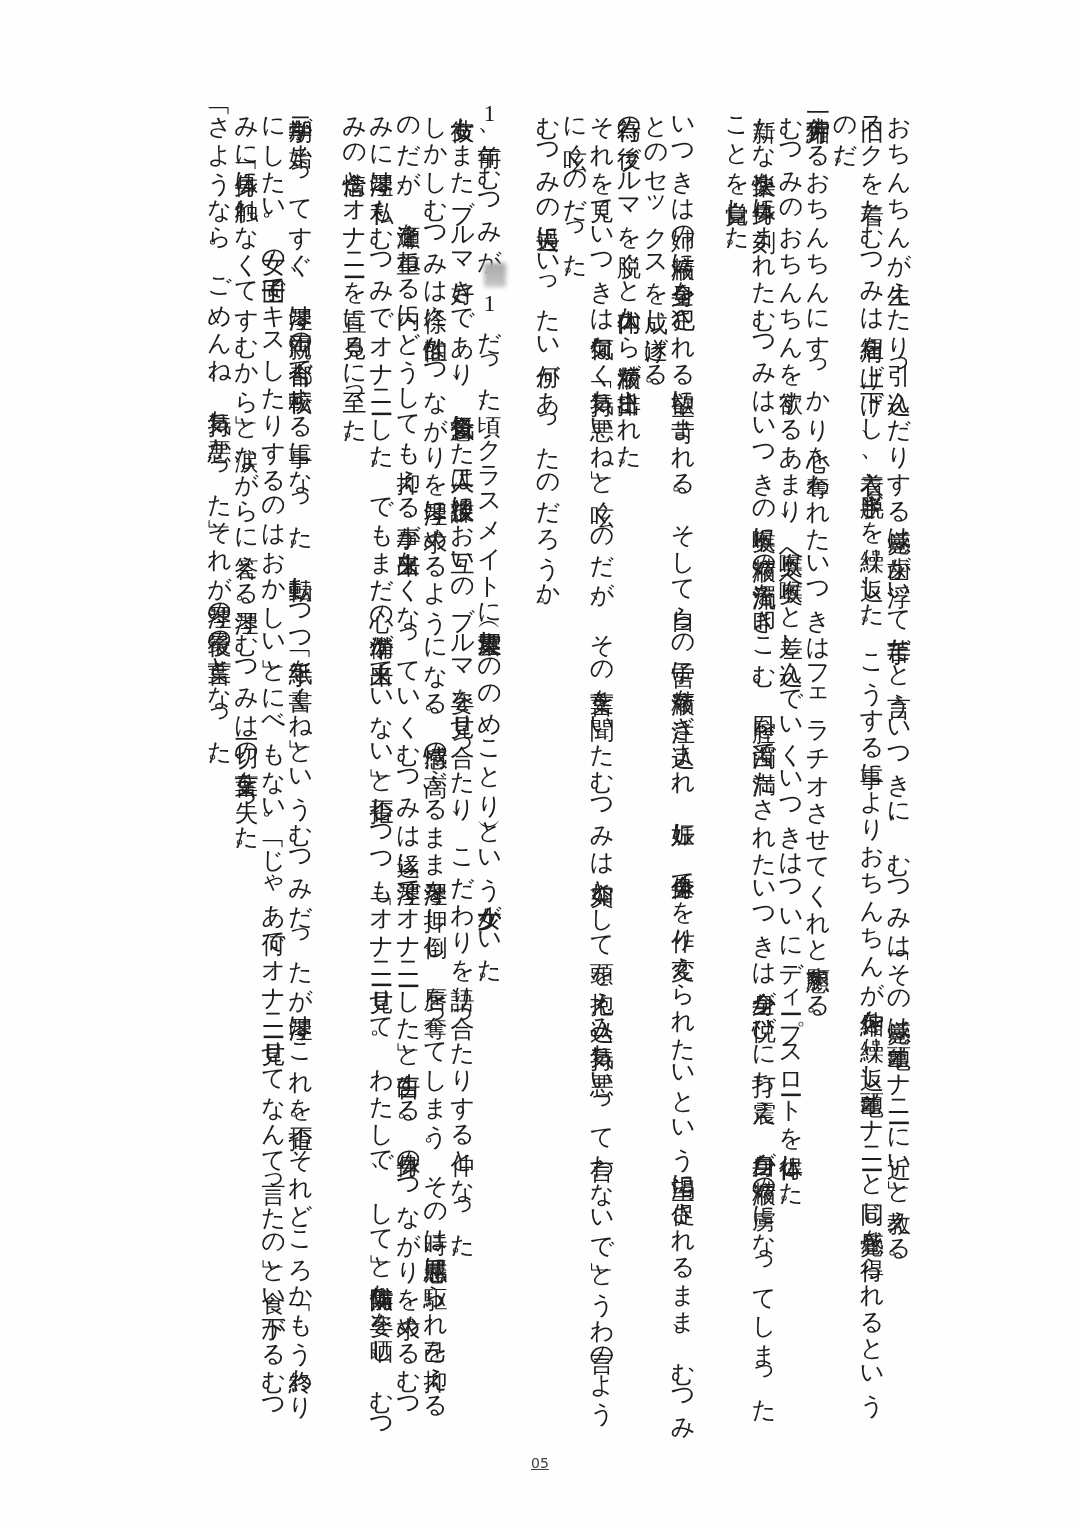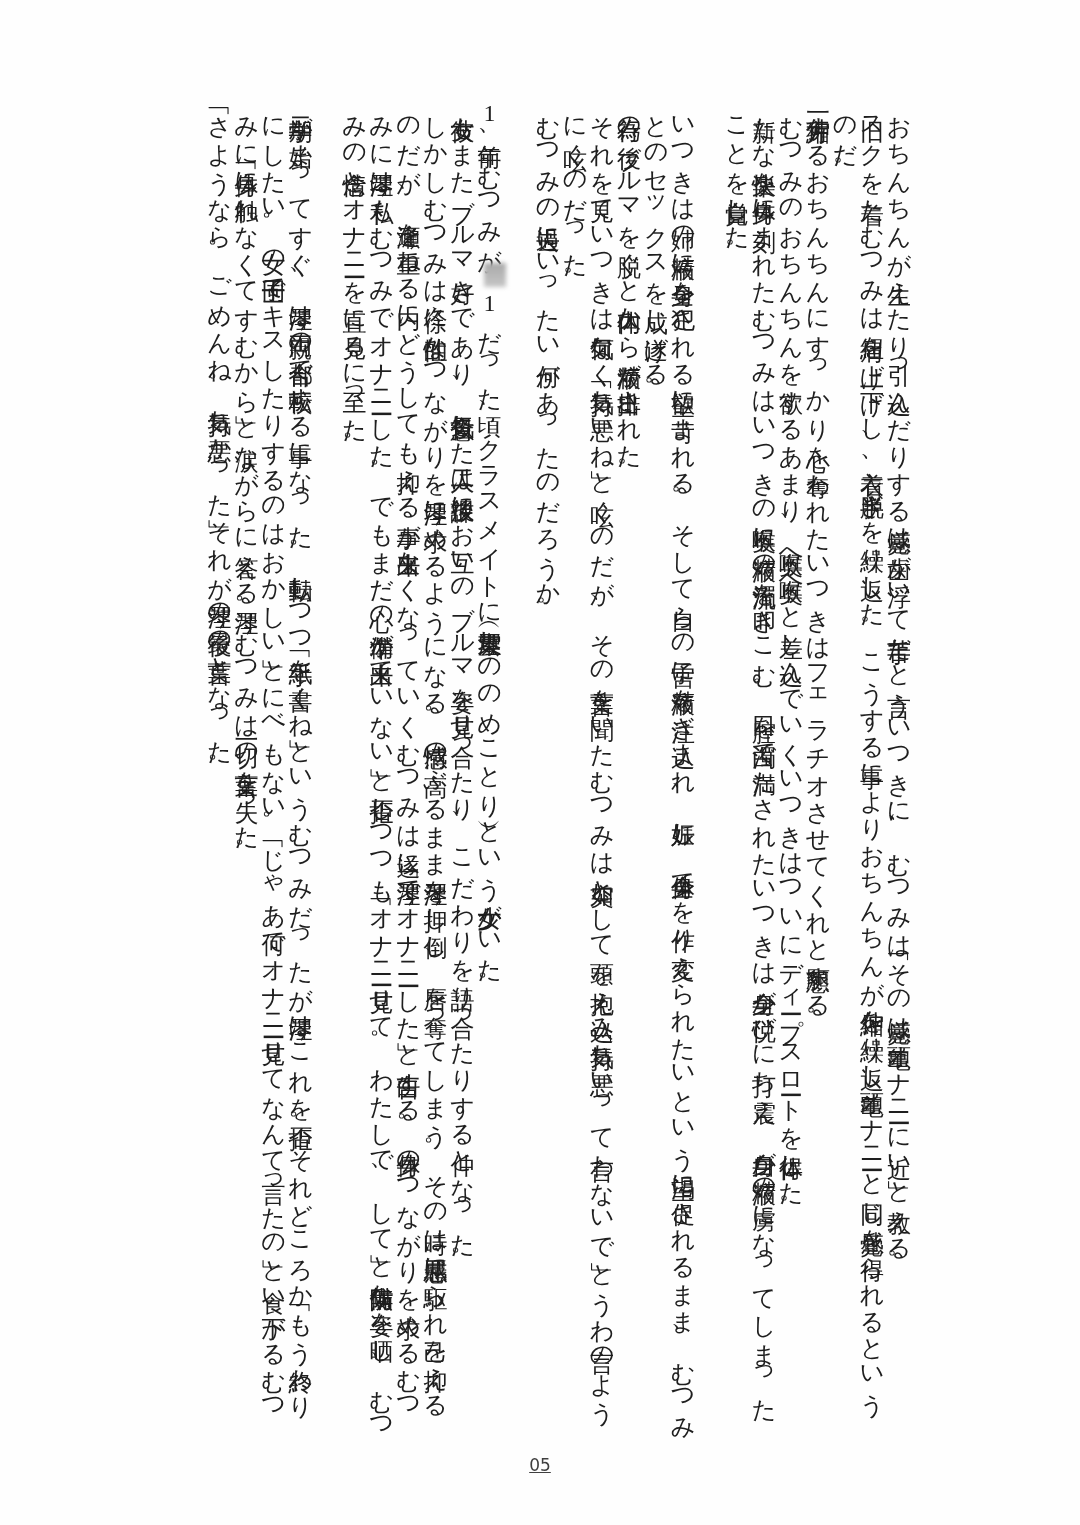--- a/index.html
+++ b/index.html
@@ -55,21 +55,21 @@
     filter: blur(2px);
     vertical-align: middle;
   }
   .page-number {
     position: absolute;
     top: 1455px;
     left: 0;
     width: 100%;
     text-align: center;
     font-family: "DejaVu Sans", "Liberation Sans", sans-serif;
-    font-size: 17px;
+    font-size: 14px;
     color: #3f3f3f;
     text-decoration: underline;
   }
 </style>
 </head>
 <body>
 
 <div class="page">
 
   <main class="text-area">

